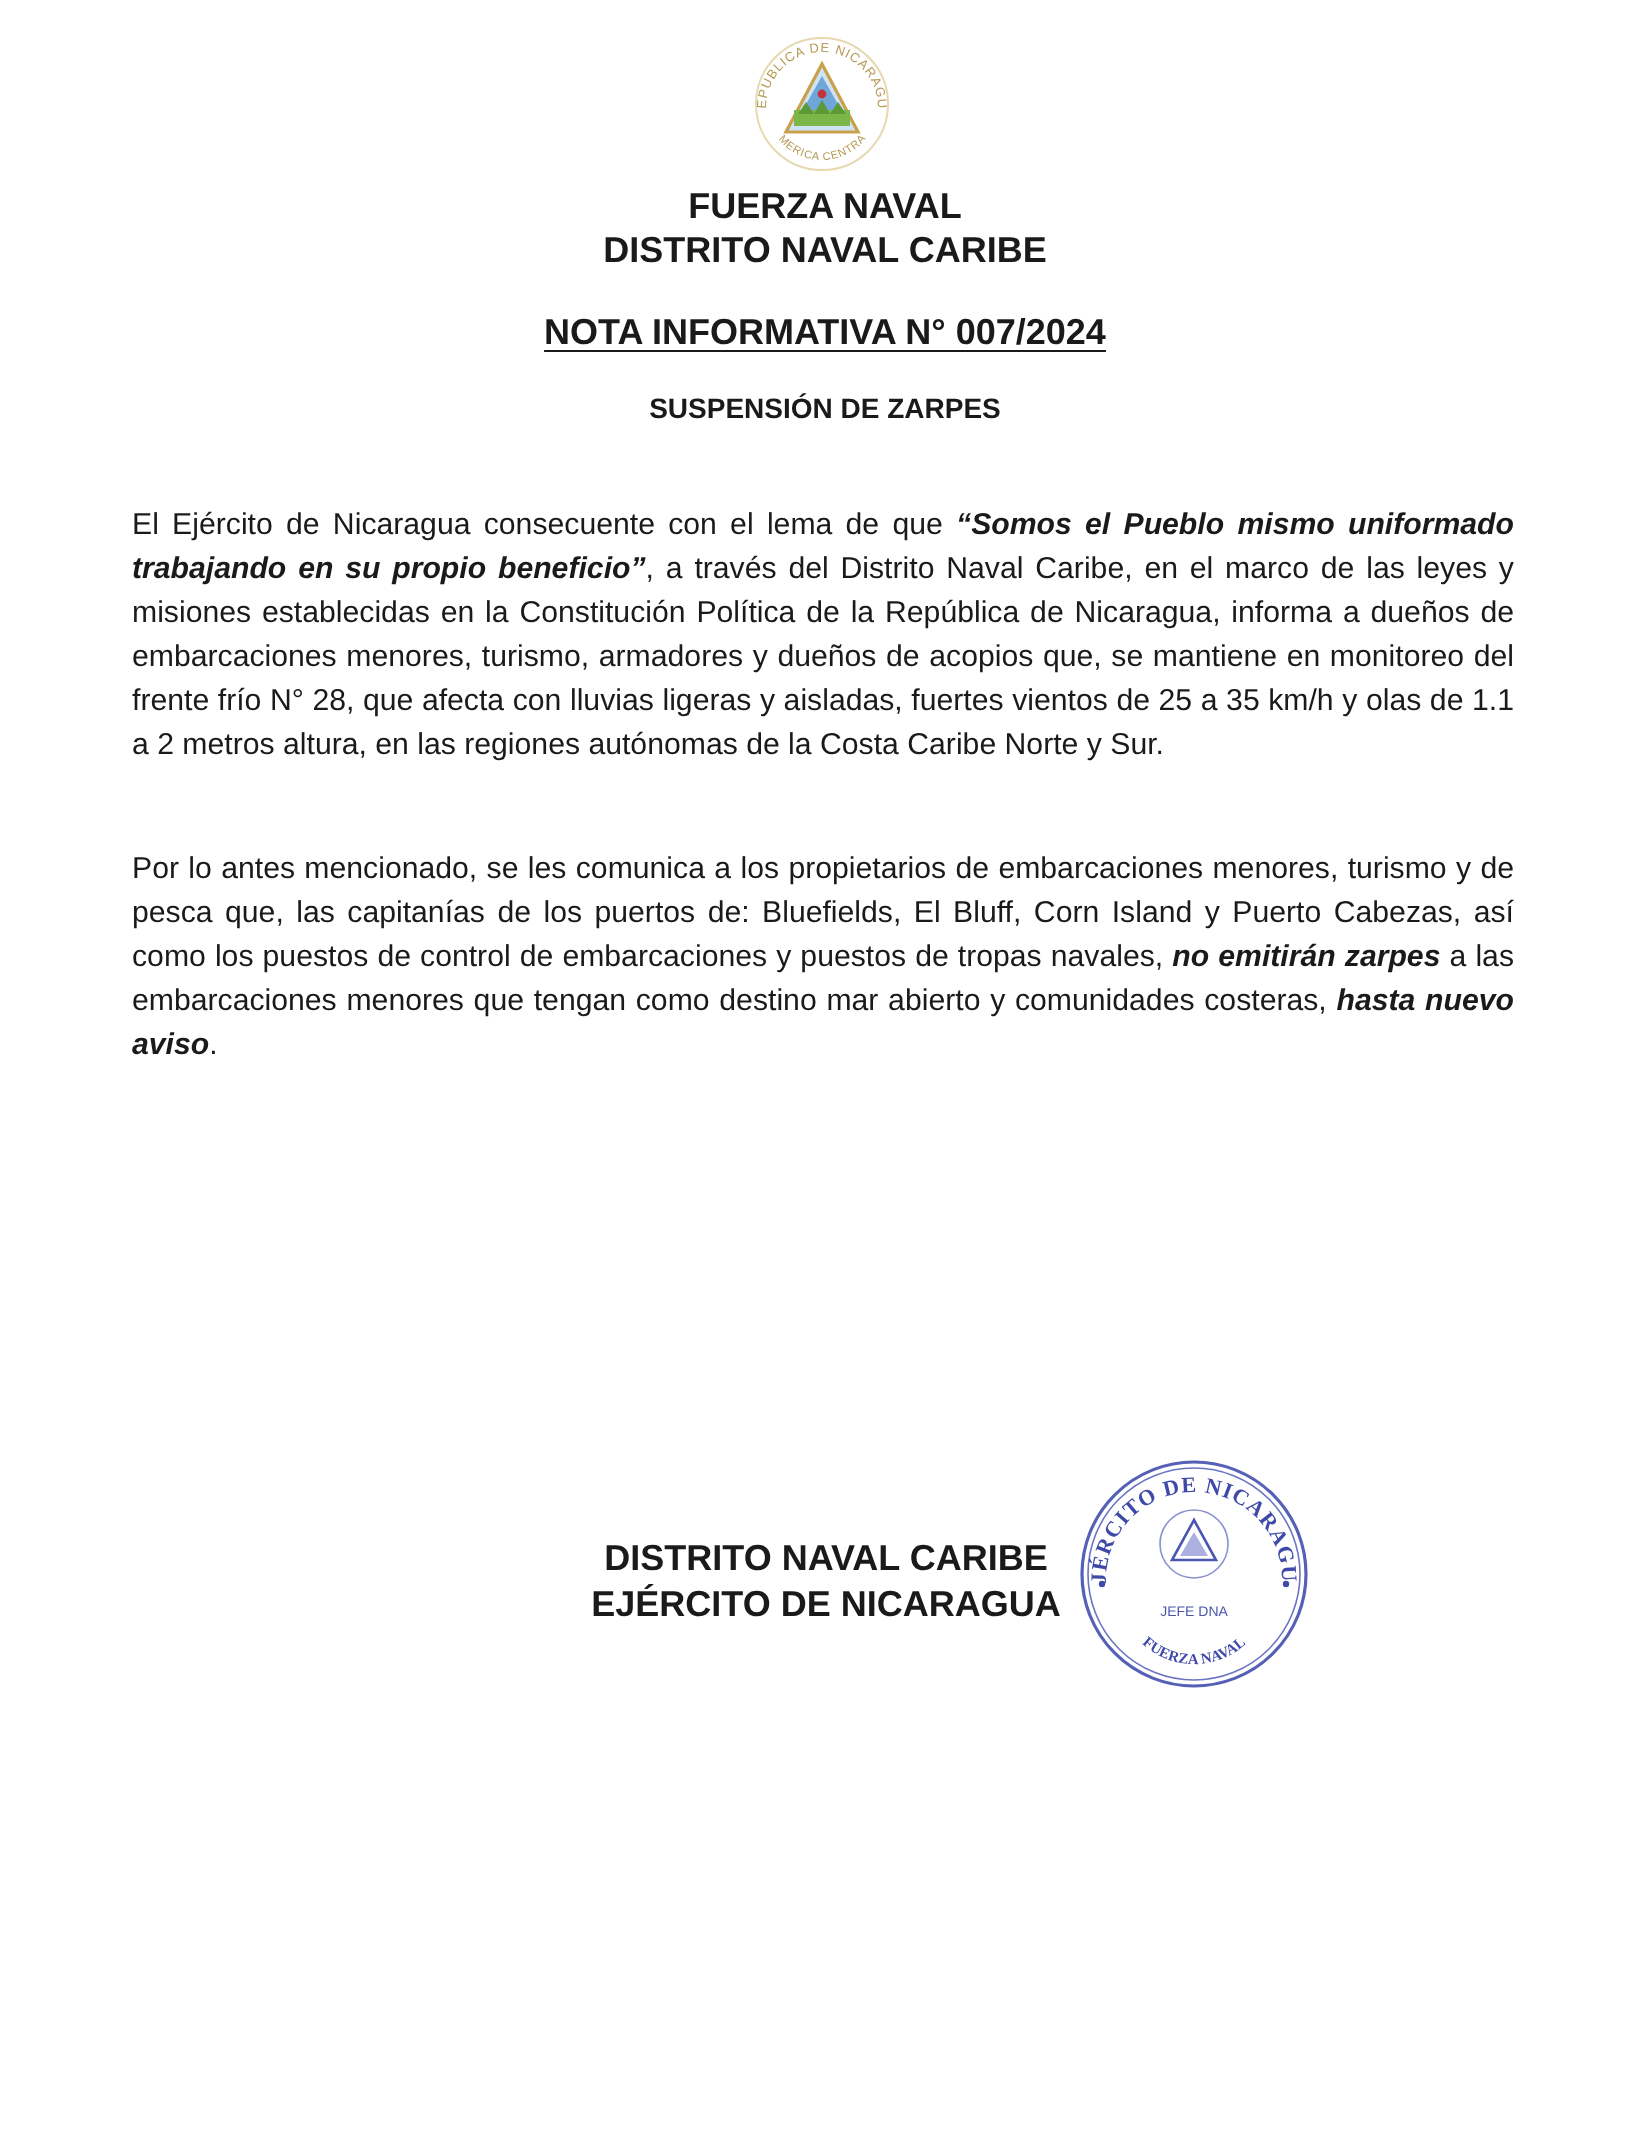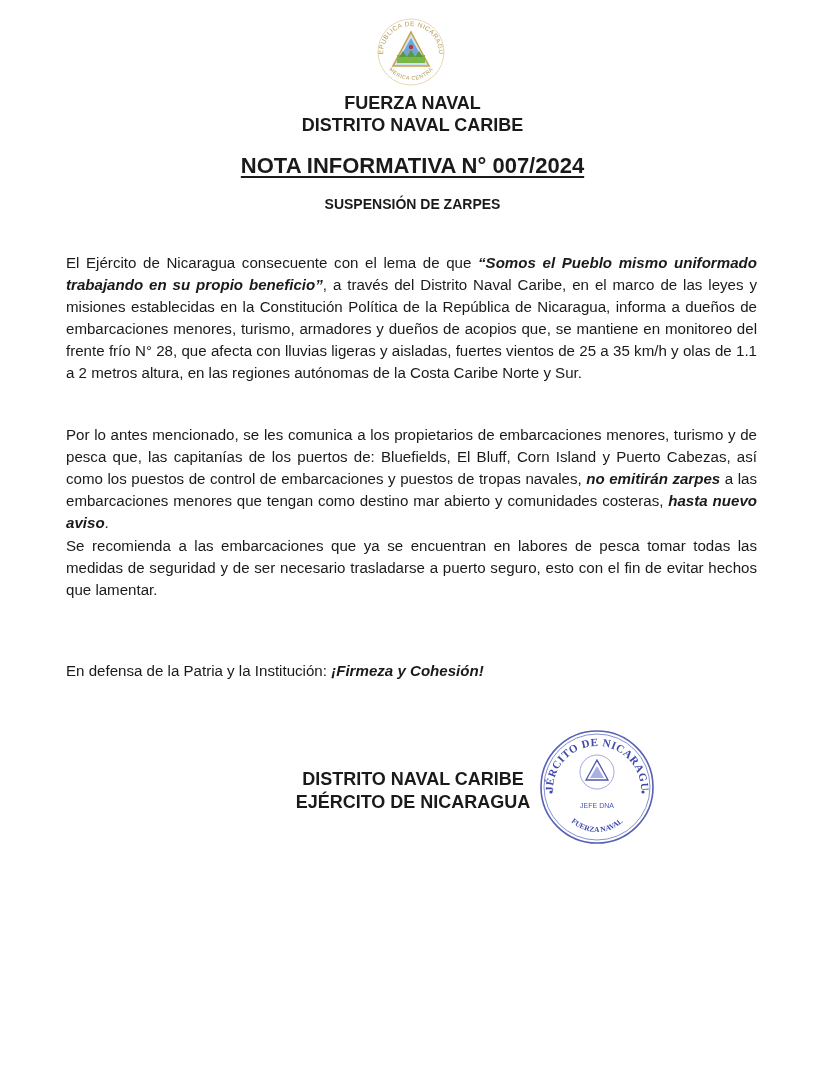--- a/index.html
+++ b/index.html
@@ -4,21 +4,21 @@
 <style>
   html, body { margin: 0; padding: 0; background: #ffffff; }
   body { width: 825px; height: 1068px; position: relative; overflow: hidden;
          font-family: "Liberation Sans", sans-serif; color: #1a1a1a; }
   .page { position: absolute; left: 0; top: 0; width: 825px; height: 1068px; background: #fff; }
 
   .coat { position: absolute; left: 366px; top: 14px; width: 90px; height: 78px; }
 
   .header { position: absolute; left: 0; width: 825px; text-align: center; font-weight: bold; }
   .h-org { top: 92px; font-size: 18px; line-height: 22px; }
-  .h-nota { top: 155px; font-size: 22px; line-height: 22px; }
+  .h-nota { top: 155px; font-size: 18px; line-height: 22px; }
   .h-nota span { text-decoration: underline; text-underline-offset: 3px; }
   .h-title { top: 193px; font-size: 14px; line-height: 22px; }
 
   .body-text { position: absolute; left: 66px; width: 691px; font-size: 15.1px; line-height: 22px;
                text-align: justify; text-align-last: left; }
   .p1 { top: 232px; margin-top: 20px; }
   .p2 { top: 424px; }
   .p3 { top: 535px; }
   .p4 { top: 618px; }
   .p5 { top: 660px; }
@@ -58,24 +58,22 @@
   </div>
   <div class="header h-nota">
     <span>NOTA INFORMATIVA N° 007/2024</span>
   </div>
   <div class="header h-title">SUSPENSIÓN DE ZARPES</div>
 
   <div class="body-text p1"><span>El Ejército de Nicaragua consecuente con el lema de que </span><span class="bi">“Somos el Pueblo mismo uniformado trabajando en su propio beneficio”</span><span>, a través del Distrito Naval Caribe, en el marco de las leyes y misiones establecidas en la Constitución Política de la República de Nicaragua, informa a dueños de embarcaciones menores, turismo, armadores y dueños de acopios que, se mantiene en monitoreo del frente frío N° 28, que afecta con lluvias ligeras y aisladas, fuertes vientos de 25 a 35 km/h y olas de 1.1 a 2 metros altura, en las regiones autónomas de la Costa Caribe Norte y Sur.</span></div>
 
   <div class="body-text p2"><span>Por lo antes mencionado, se les comunica a los propietarios de embarcaciones menores, turismo y de pesca que, las capitanías de los puertos de: Bluefields, El Bluff, Corn Island y Puerto Cabezas, así como los puestos de control de embarcaciones y puestos de tropas navales, </span><span class="bi">no emitirán zarpes</span><span> a las embarcaciones menores que tengan como destino mar abierto y comunidades costeras, </span><span class="bi">hasta nuevo aviso</span><span>.</span></div>
 
-  <div class="body-text p3">Se recomienda a las embarcaciones que ya se encuentran en labores de pesca tomar todas las medidas de seguridad y de ser necesario trasladarse a puerto seguro, esto con el fin de evitar hechos que lamentar.</div>
 
 
-  <div class="body-text p5"><span>En defensa de la Patria y la Institución: </span><span class="bi">¡Firmeza y Cohesión!</span></div>
 
 
   <div class="sign">
     <div>DISTRITO NAVAL CARIBE</div>
     <div>EJÉRCITO DE NICARAGUA</div>
   </div>
 
   <svg class="stamp" viewBox="0 0 122 118">
     <circle cx="61" cy="59" r="56" fill="none" stroke="#5560b6" stroke-width="1.6"></circle>
     <circle cx="61" cy="59" r="53" fill="none" stroke="#6a74c2" stroke-width="0.8"></circle>

